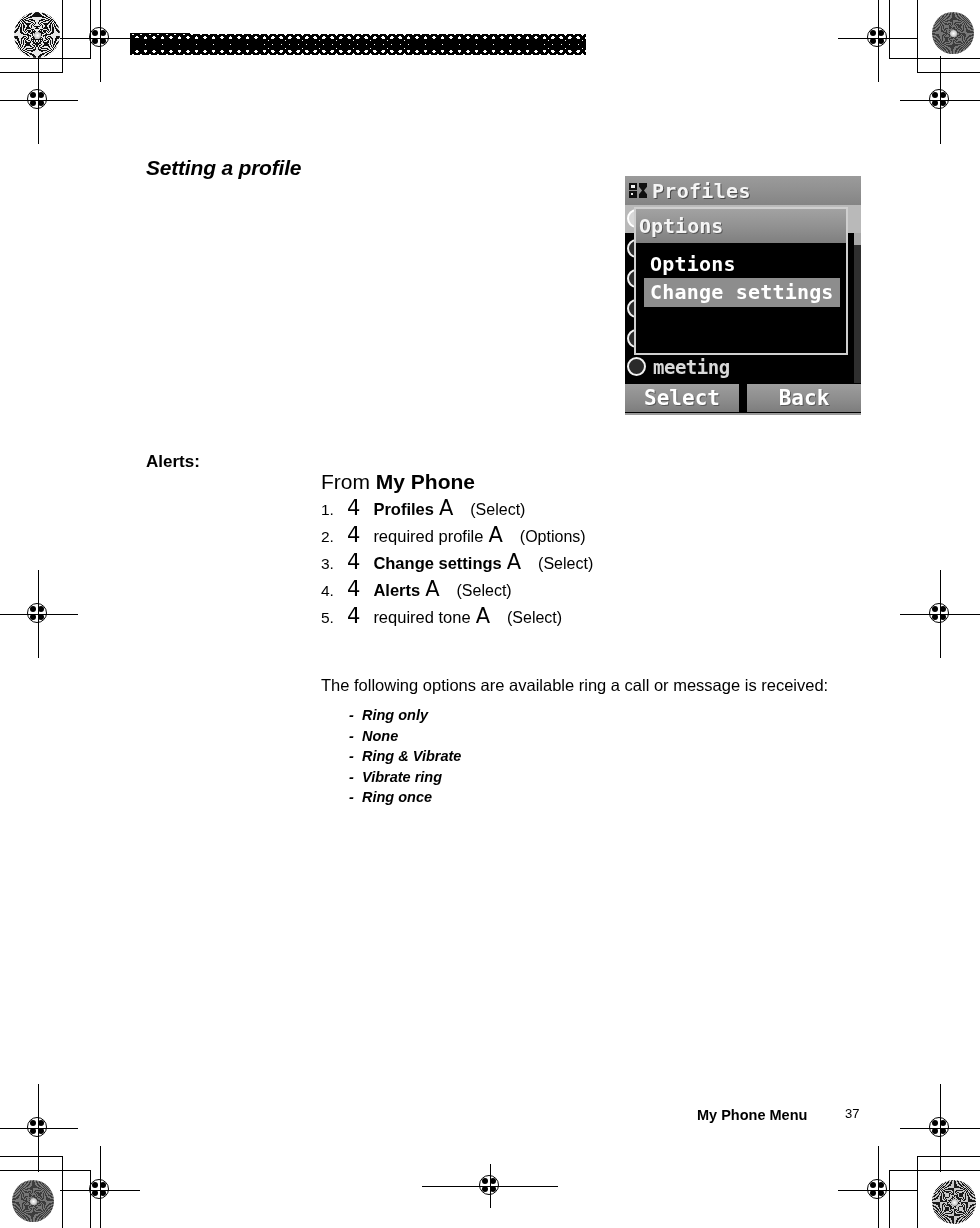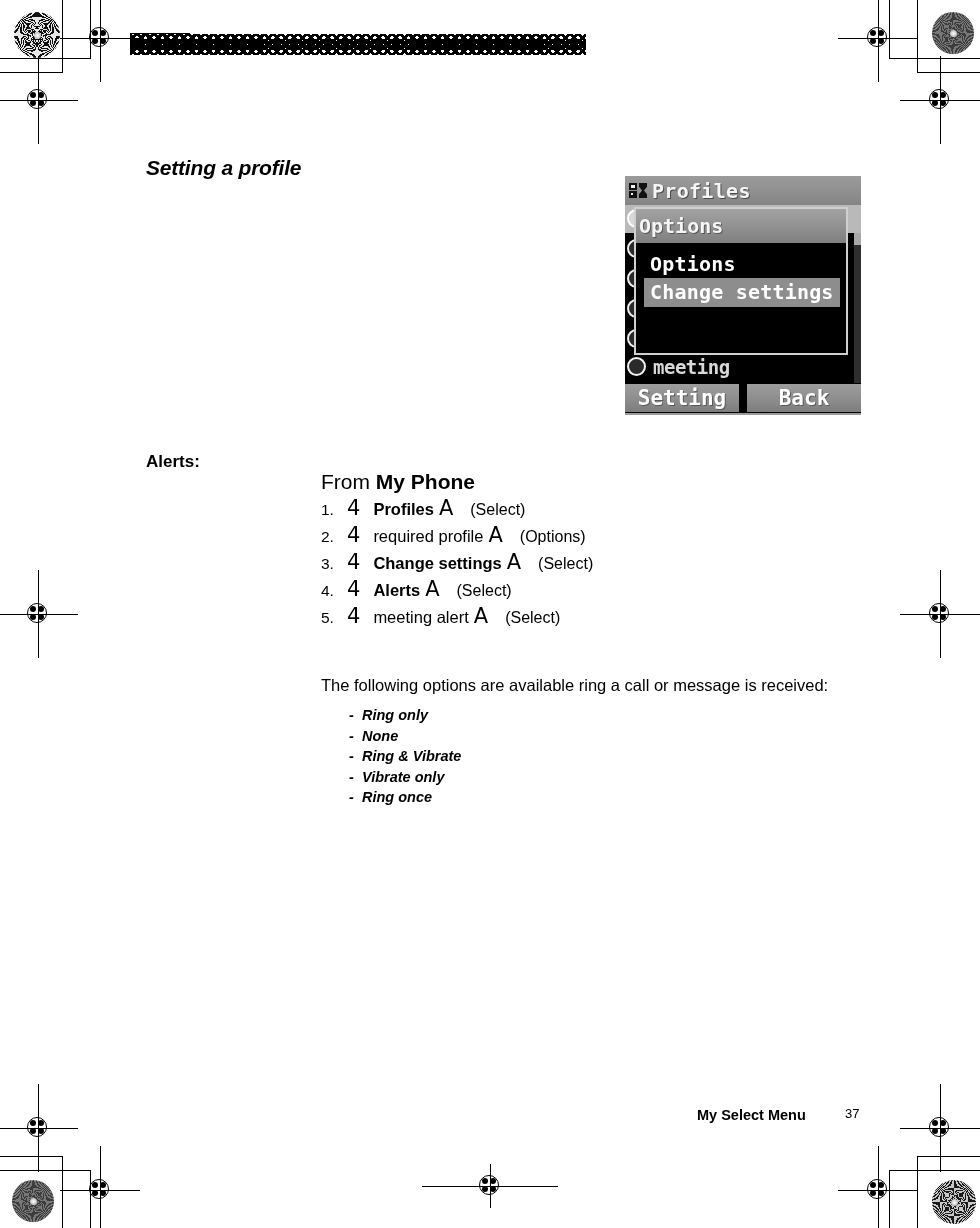--- a/index.html
+++ b/index.html
@@ -612,21 +612,21 @@
     <div class="step">
       <span class="num">4.</span>
       <span class="glyph-nav">4</span>
       <span class="item bold">Alerts</span>
       <span class="glyph-sel">A</span>
       <span class="softkey">(Select)</span>
     </div>
     <div class="step">
       <span class="num">5.</span>
       <span class="glyph-nav">4</span>
-      <span class="item">meeting alert</span>
+      <span class="item">required tone</span>
       <span class="glyph-sel">A</span>
       <span class="softkey">(Select)</span>
     </div>
   </div>
 
   <p class="following-para">The following options are available ring a call or message is received:</p>
 
   <div class="opt-list">
     <div class="opt-row">
       <span class="dash">-</span>
@@ -635,21 +635,21 @@
     <div class="opt-row">
       <span class="dash">-</span>
       <span>None</span>
     </div>
     <div class="opt-row">
       <span class="dash">-</span>
       <span>Ring &amp; Vibrate</span>
     </div>
     <div class="opt-row">
       <span class="dash">-</span>
-      <span>Vibrate only</span>
+      <span>Vibrate ring</span>
     </div>
     <div class="opt-row">
       <span class="dash">-</span>
       <span>Ring once</span>
     </div>
   </div>
 
   <div class="phone-shot">
 
     <div class="ps-titlebar">
@@ -692,21 +692,21 @@
       <div class="ps-popup">
         <div class="ps-popup-head">
           <span>Options</span>
         </div>
         <div class="ps-menu-item i1">Options</div>
         <div class="ps-menu-item i2">Change settings</div>
       </div>
     </div>
 
     <div class="ps-softbar">
-      <div class="ps-softkey left">Setting</div>
+      <div class="ps-softkey left">Select</div>
       <div class="ps-softkey right">Back</div>
     </div>
   </div>
 
-  <div class="footer-title">My Select Menu</div>
+  <div class="footer-title">My Phone Menu</div>
   <div class="footer-page">37</div>
 
 </div>
 
 </body></html>

